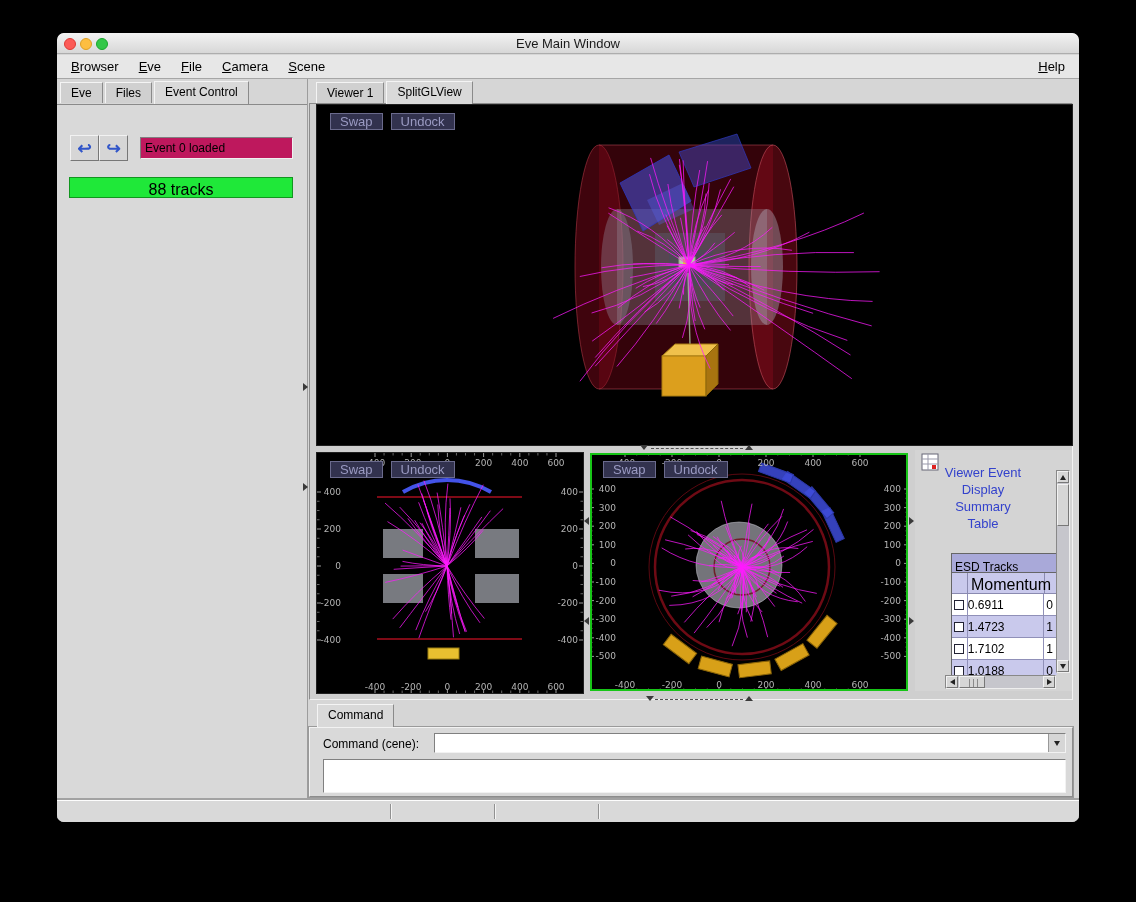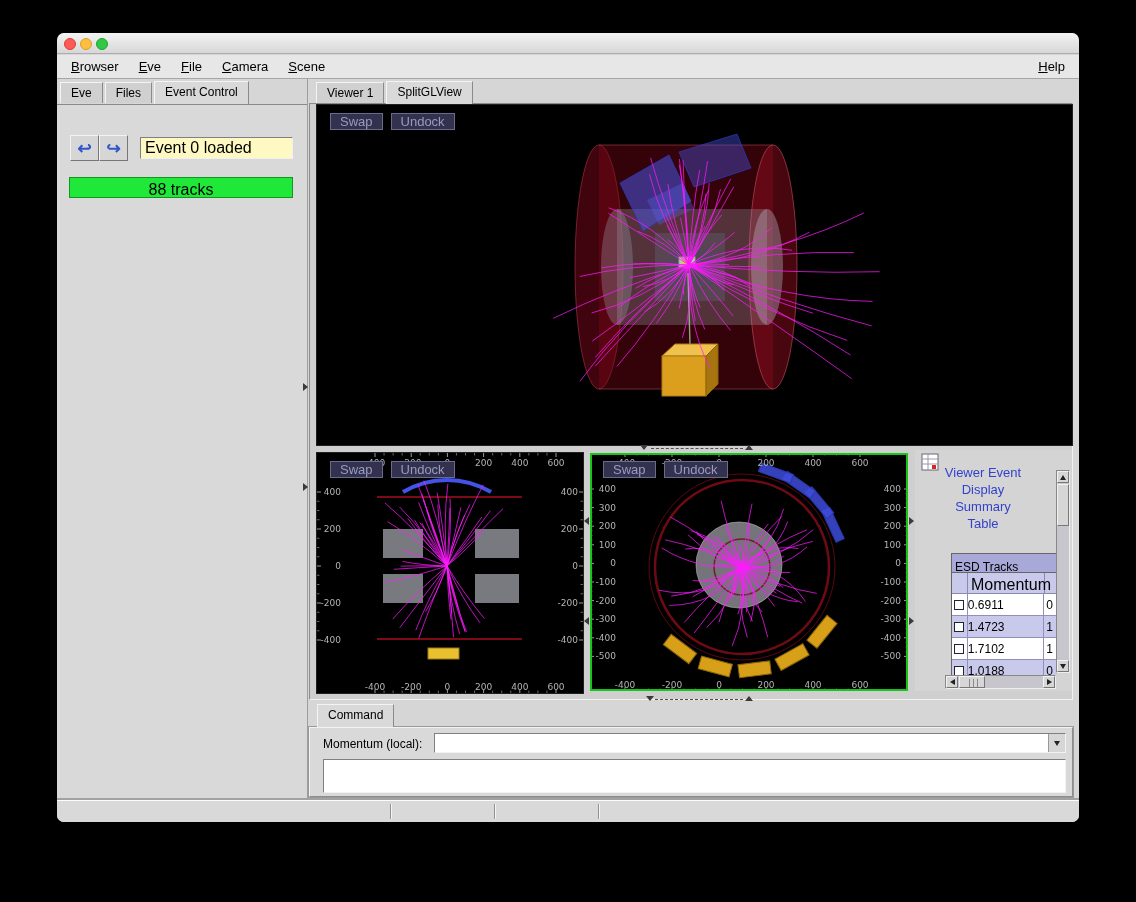--- a/index.html
+++ b/index.html
@@ -29,22 +29,22 @@
   .tab.active{background:#d9d9d9;height:23px;margin-top:-1px;position:relative;z-index:6}
   
   #sidebar{position:absolute;left:0;top:46px;width:251px;bottom:22px;background:#d6d6d6;border-right:1px solid #9d9d9d}
   #sidebar-tabs{position:absolute;left:3px;top:3px;height:23px;display:flex}
   #sidebar-body{position:absolute;left:0;top:25px;right:0;bottom:0;border-top:1px solid #8a8a8a;background:#d9d9d9}
   .navbtn{position:absolute;width:29px;height:26px;background:#d6d6d6;border:1px solid;
     border-color:#f2f2f2 #777 #777 #f2f2f2;display:flex;align-items:center;justify-content:center;top:30px}
   #nav-back{left:13px}#nav-fwd{left:42px}
   .icon-undo::before{content:"\21A9";color:#3156c9;font-size:17px;font-weight:bold}
   .icon-redo::before{content:"\21AA";color:#3156c9;font-size:17px;font-weight:bold}
-  #event-field{position:absolute;left:83px;top:32px;width:153px;height:22px;background:#fef9c3;
-    border:1px solid;border-color:#808080 #f0f0f0 #f0f0f0 #808080;font-size:16px;padding:0 4px;
+  #event-field{position:absolute;left:83px;top:32px;width:153px;height:22px;background:#be185d;
+    border:1px solid;border-color:#808080 #f0f0f0 #f0f0f0 #808080;font-size:12px;padding:0 4px;
     font-family:"Liberation Sans",sans-serif}
   #tracks-banner{position:absolute;left:12px;top:72px;width:224px;height:21px;background:var(--banner,#1fe839);
     border:1px solid #11961f;text-align:center;font-size:16px;padding-top:3px}
   
   #viewer-tabs{position:absolute;left:259px;top:49px;height:23px;display:flex;z-index:5}
   #viewer-frame{position:absolute;left:252px;top:70px;width:764px;height:597px;background:#cfcfcf;
     border:1px solid;border-color:#8c8c8c #f2f2f2 #f2f2f2 #8c8c8c}
   .glview{position:absolute;background:#000;overflow:hidden;outline:1px solid #202020}
   #main3d{left:7px;top:1px;width:755px;height:340px}
   #rz{left:7px;top:349px;width:266px;height:240px}
@@ -121,20 +121,21 @@
 </style>
 </head>
 <body>
 
 <div id="window">
 
   <div id="titlebar">
     <span class="tl" id="tl-close"></span>
     <span class="tl" id="tl-min"></span>
     <span class="tl" id="tl-zoom"></span>
+    <div id="title">Eve Main Window</div>
   </div>
 
   <div id="menubar">
     <div id="menu-left">
         <div class="menu-item"><span class="mn">B</span>rowser</div>
         <div class="menu-item"><span class="mn">E</span>ve</div>
         <div class="menu-item"><span class="mn">F</span>ile</div>
         <div class="menu-item"><span class="mn">C</span>amera</div>
         <div class="menu-item"><span class="mn">S</span>cene</div>
       </div>
@@ -764,21 +765,21 @@
         <div id="hsb-thumb"></div>
         <div class="sb-btn" id="hsb-right">
             <span class="tri3 r"></span>
           </div>
       </div>
     </div>
   </div>
 
   <div id="cmd-tab" class="tab active">Command</div>
   <div id="cmd-frame">
-    <label id="cmd-label">Momentum (local):</label>
+    <label id="cmd-label">Command (cene):</label>
     <div id="cmd-combo">
       <input id="cmd-input" value="" style="">
       <div id="cmd-drop">
           <span class="tri3 d"></span>
         </div>
     </div>
     <div id="cmd-output"></div>
   </div>
 
   <div class="tri r" style="left:246px;top:350px"></div>

